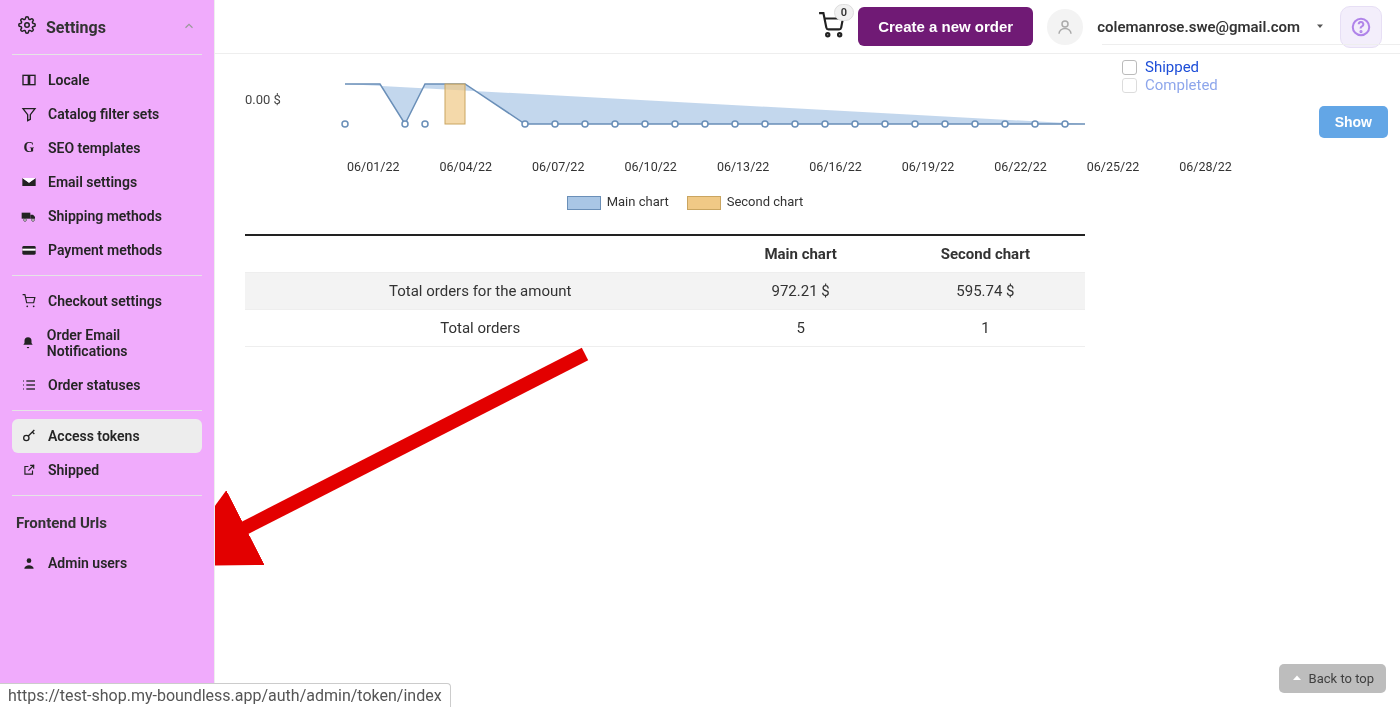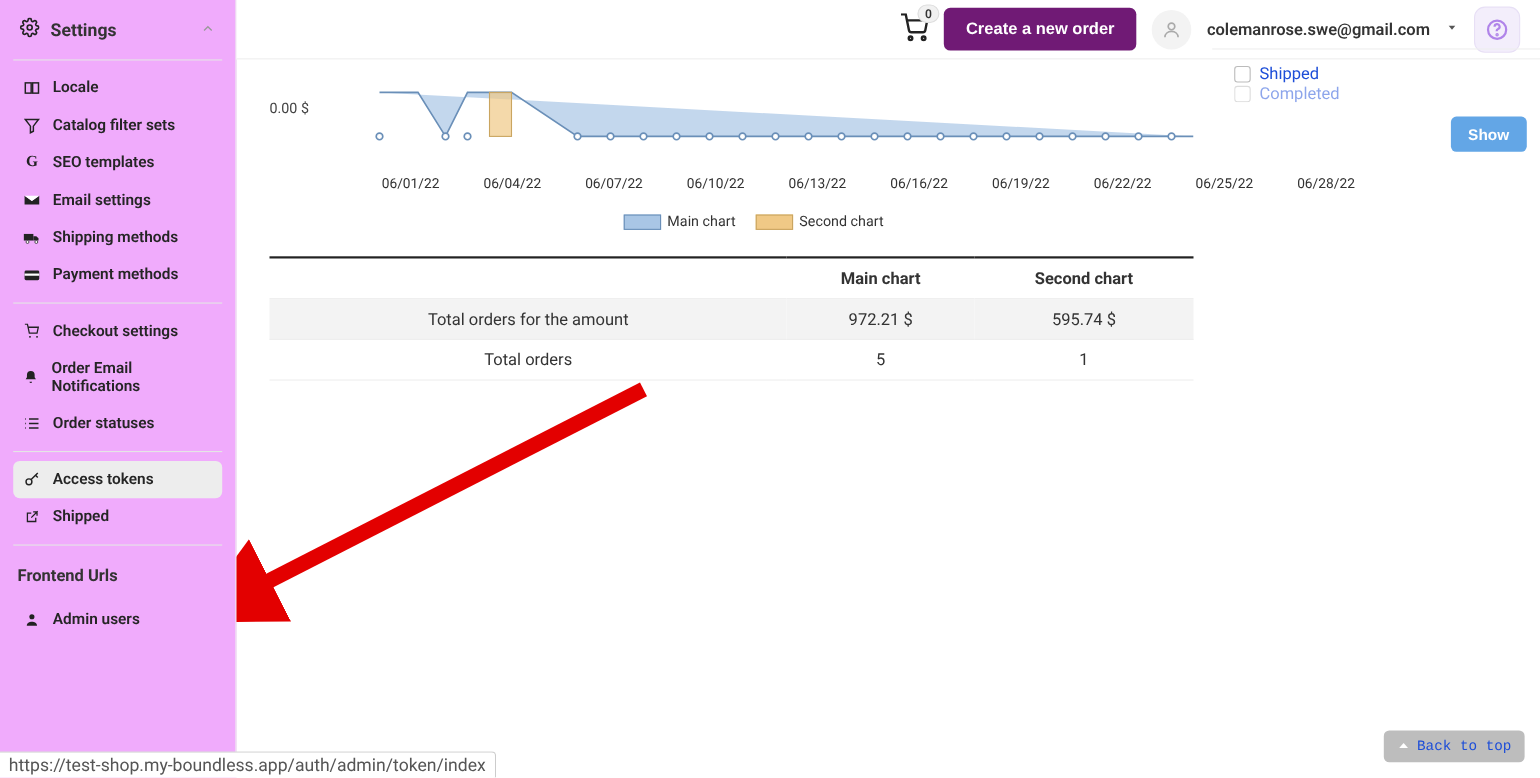--- a/index.html
+++ b/index.html
@@ -128,23 +128,23 @@
   padding:8px 16px; border-radius:5px; font-weight:600; font-size:14px;
   cursor:pointer;
 }
 
 
 .arrow-svg { position:absolute; left:0; top:0; width:100%; height:100%; pointer-events:none; }
 
 
 .back-top {
   position:absolute; right:14px; bottom:14px;
-  background:#bdbdbd; color:#1d4ed8; border-radius:5px;
+  background:#bdbdbd; color:#404040; border-radius:5px;
   padding:7px 12px; font-size:13px; cursor:pointer;
-  display:flex; align-items:center; gap:6px;font-family:Liberation Mono, monospace;
+  display:flex; align-items:center; gap:6px;
 }
 
 
 .status-url {
   position:absolute; left:0; bottom:0;
   background:#fff; border:1px solid #ccc; border-left:none; border-bottom:none;
   border-radius:0 4px 0 0;
   padding:2px 8px; font-size:16px; color:#555;
 }
 </style>

